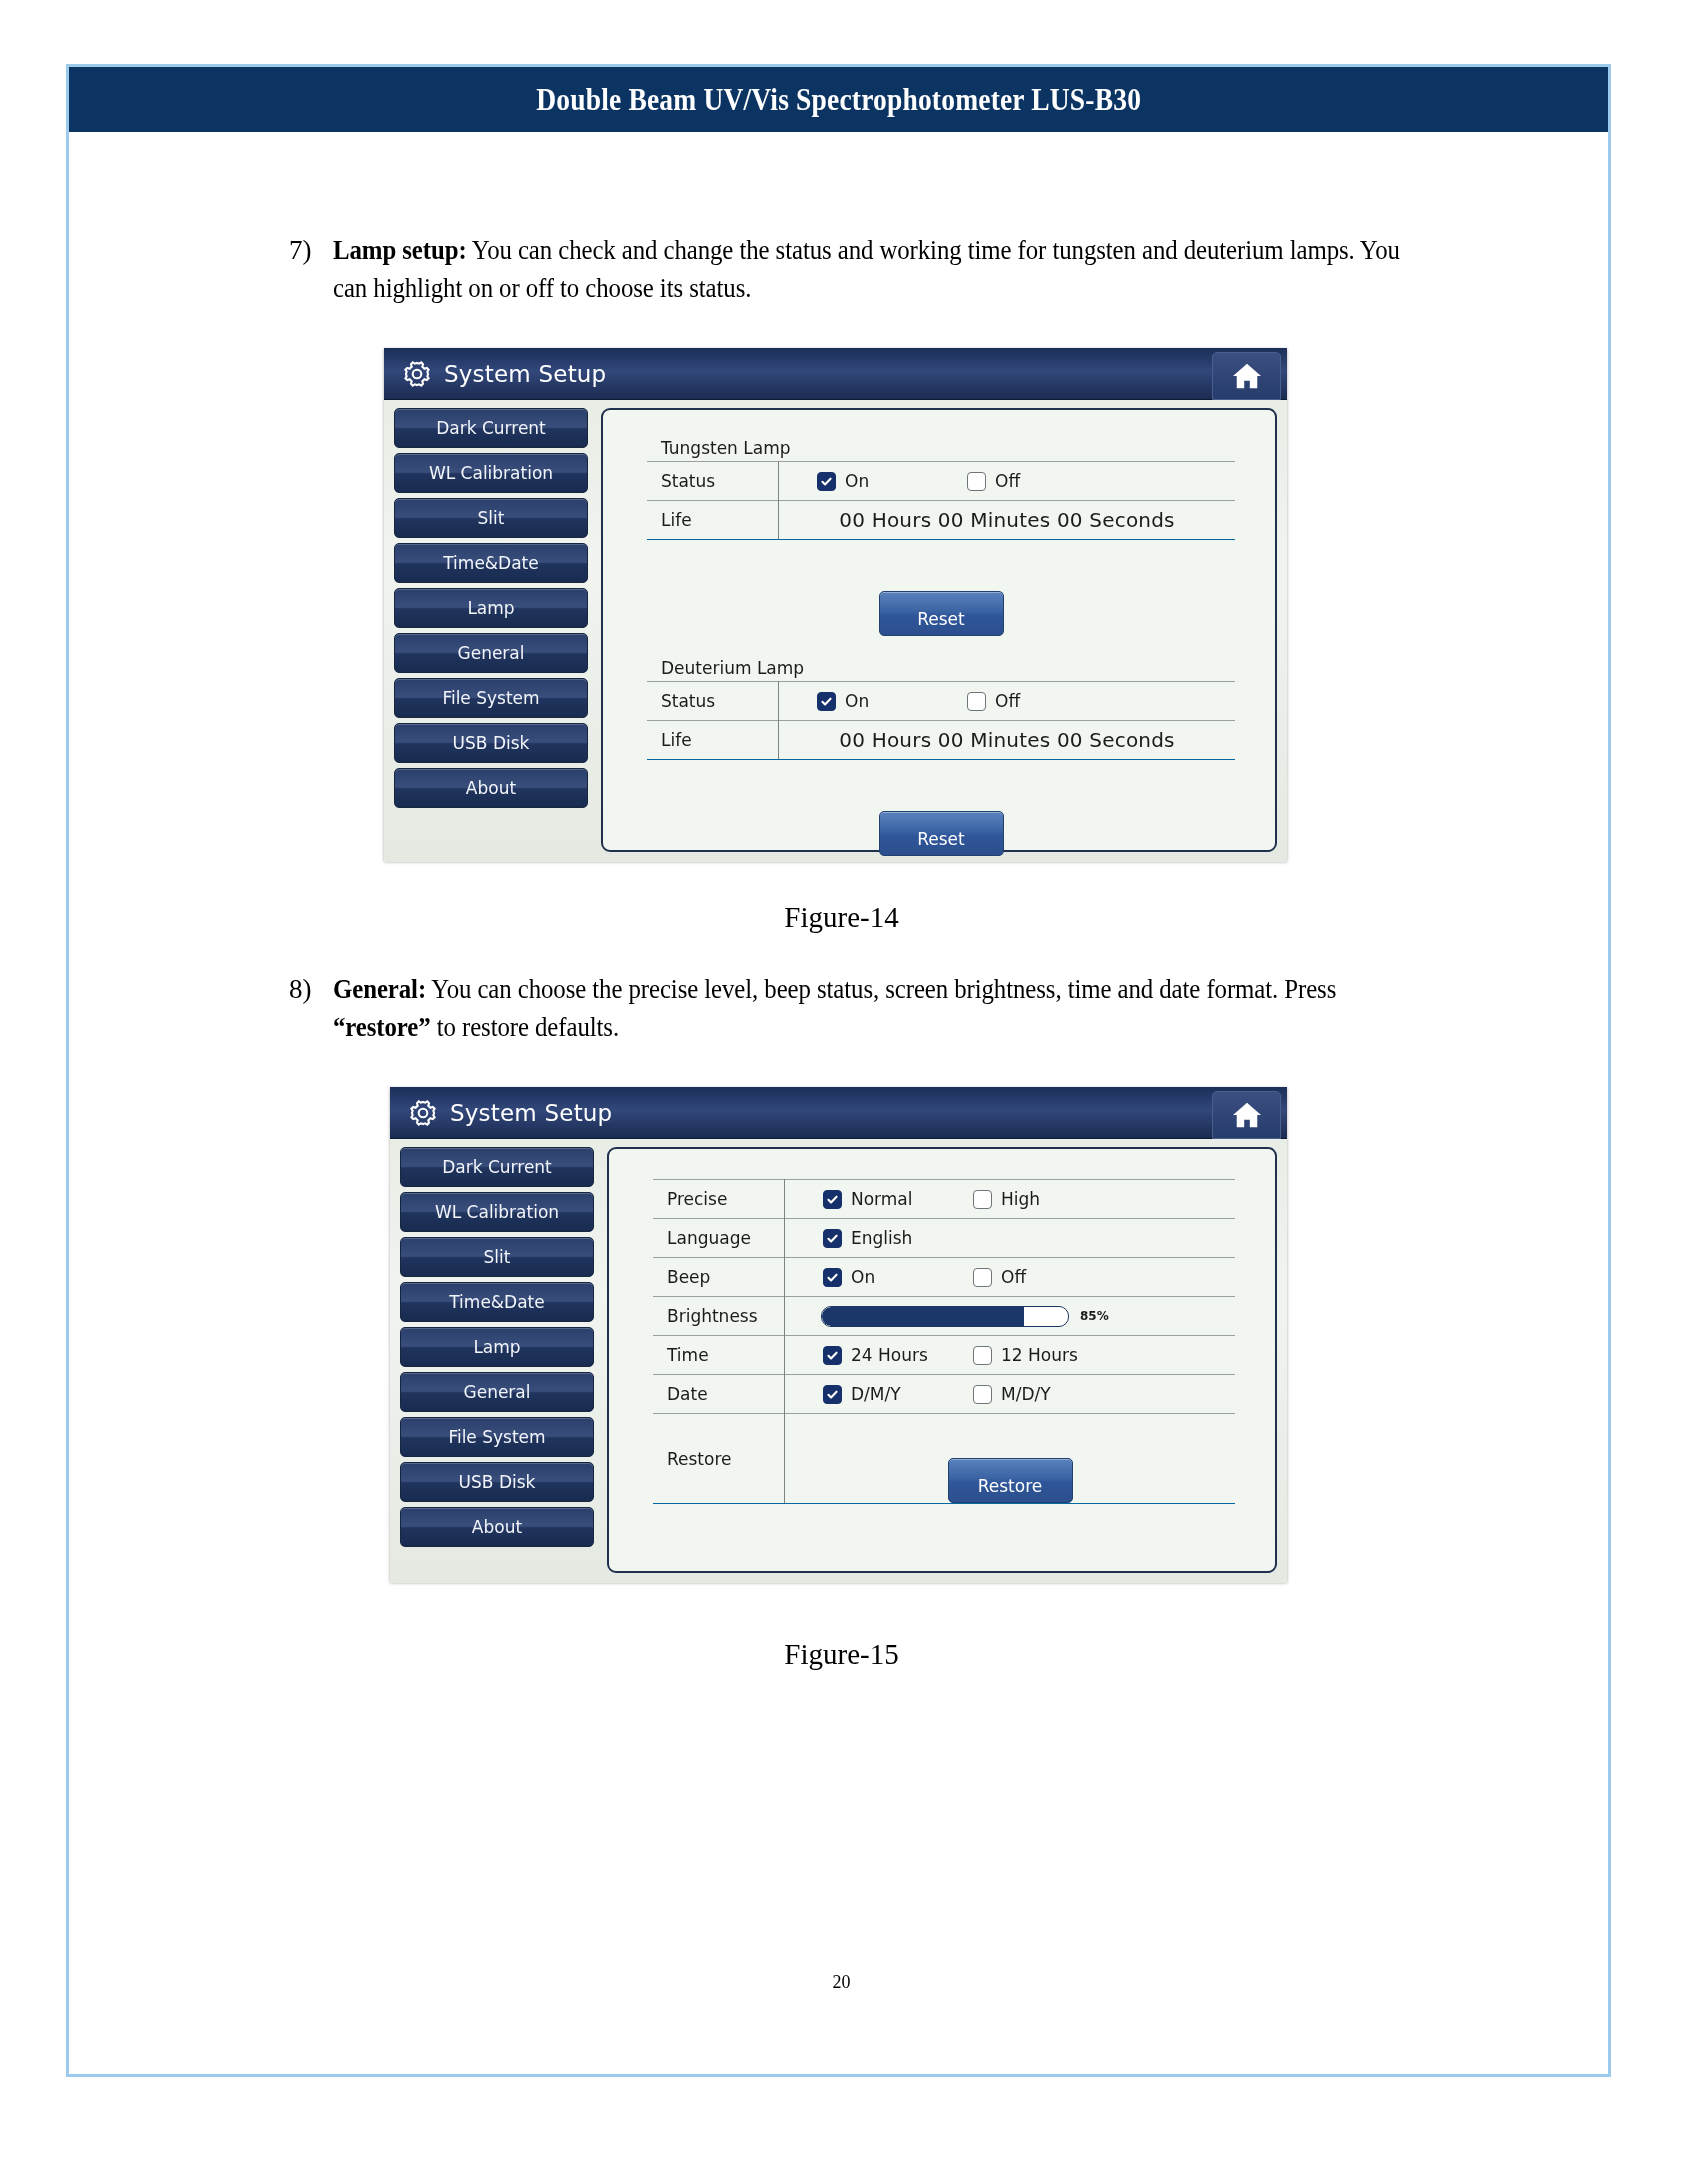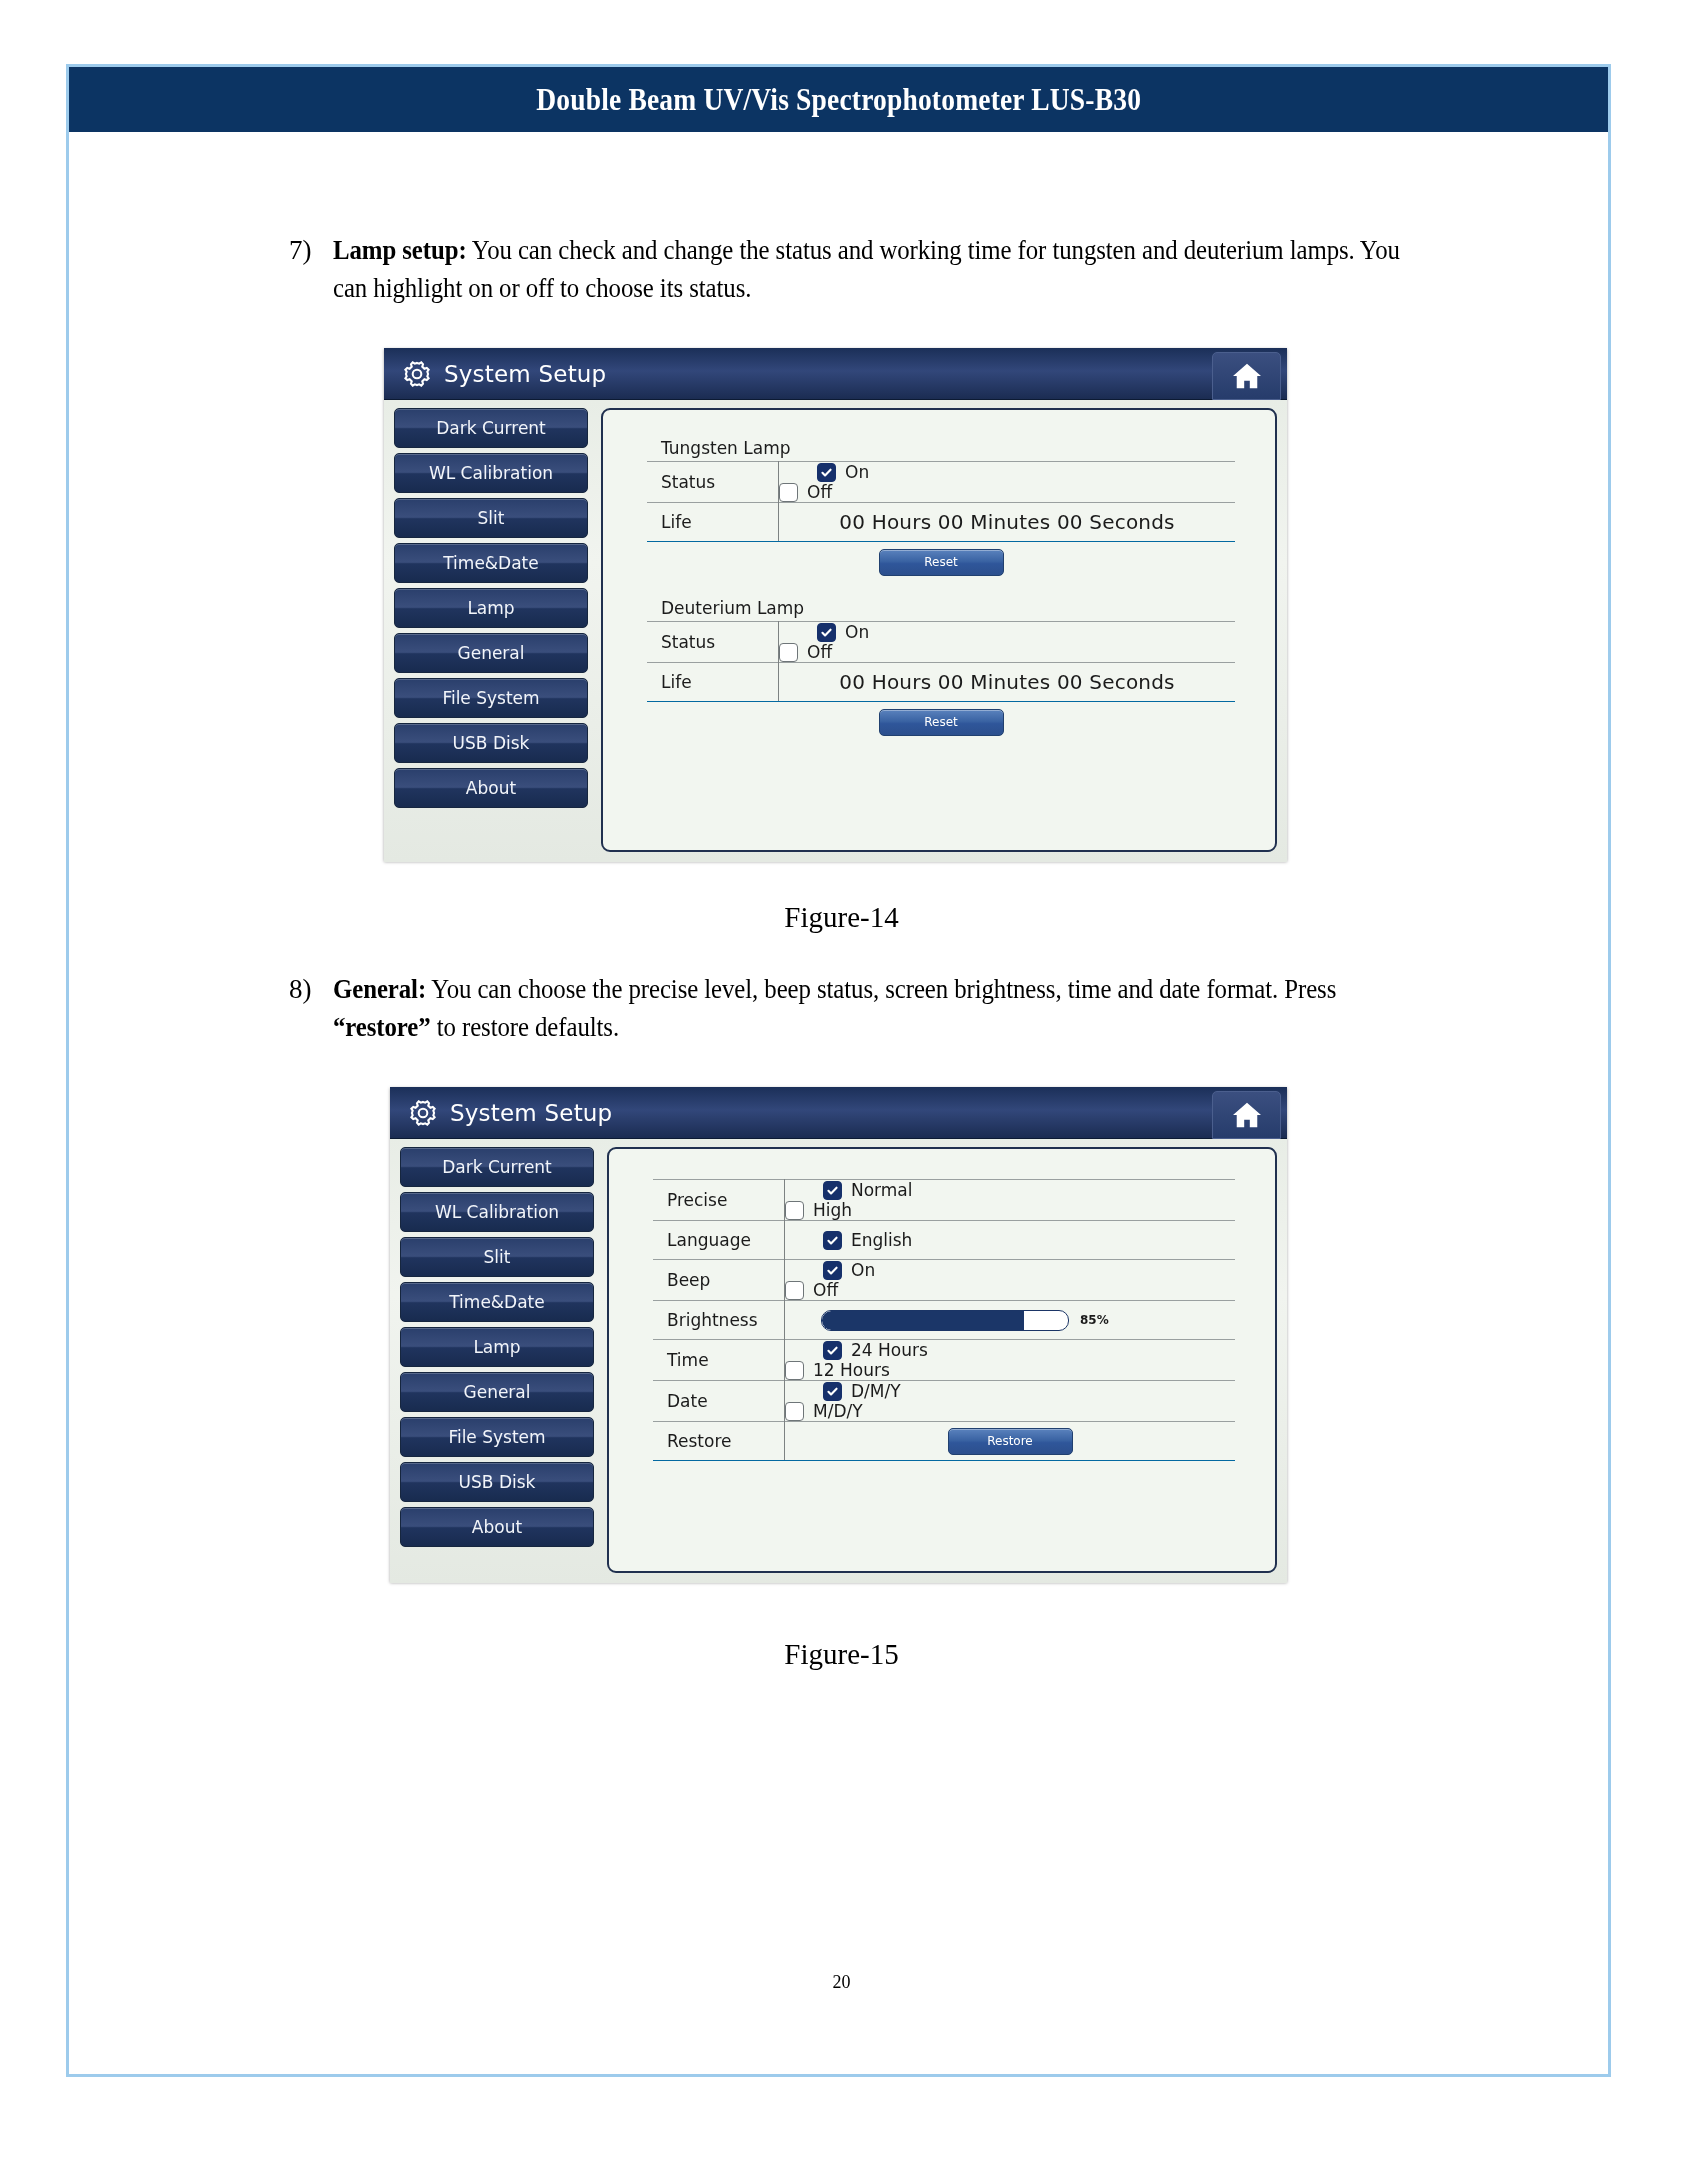--- a/index.html
+++ b/index.html
@@ -211,21 +211,21 @@
   }
   table.dev-table td.lbl {
     width: 117px;
     padding-left: 14px;
     border-right: 1px solid #7d8282;
   }
   table.dev-table td.val { padding-left: 0; }
   table.dev-table tr td { border-bottom: none; }
   table.dev-table tr:last-child td { border-bottom: 1px solid #0369a1; }
 
-  .opts { display: flex; align-items: flex-start; flex-direction: column; }
+  .opts { display: flex; align-items: flex-start; }
   .opt { display: flex; align-items: center; }
   .opt.col1 { width: 150px; margin-left: 38px; }
   .opt.col2 { }
   .opt .lab { margin-left: 9px; font-size: 17px; color: #1b1b1b; }
 
   .cbox {
     width: 19px; height: 19px;
     border-radius: 4px;
     box-sizing: border-box;
     flex: 0 0 auto;
@@ -240,29 +240,30 @@
     text-align: center;
     font-size: 20px;
     color: #1b1b1b;
     letter-spacing: 0.2px;
   }
 
   .btn-row { text-align: center; padding-top: 7px; }
   .blue-btn {
     display: inline-block;
     min-width: 91px;
-    padding: 5px 16px 6px 16px;
+    padding: 17px 16px 6px 16px;
     background: linear-gradient(180deg, #5a82bd 0%, #3a63a3 45%, #2f569a 55%, #2c4f8d 100%);
     border: 1px solid #21406f;
     border-radius: 5px;
     color: #ffffff;
-    font-size: 12px;
+    font-size: 17px;
     font-family: "DejaVu Sans", sans-serif;
     box-shadow: inset 0 1px 0 rgba(255,255,255,0.35);
     cursor: pointer;
+    margin-top: 44px;
   }
 
   
   .slider-wrap { display: flex; align-items: center; margin-left: 36px; }
   .slider {
     width: 246px; height: 19px;
     border: 1.5px solid #1b3566;
     border-radius: 10px;
     background: #ffffff;
     position: relative;

